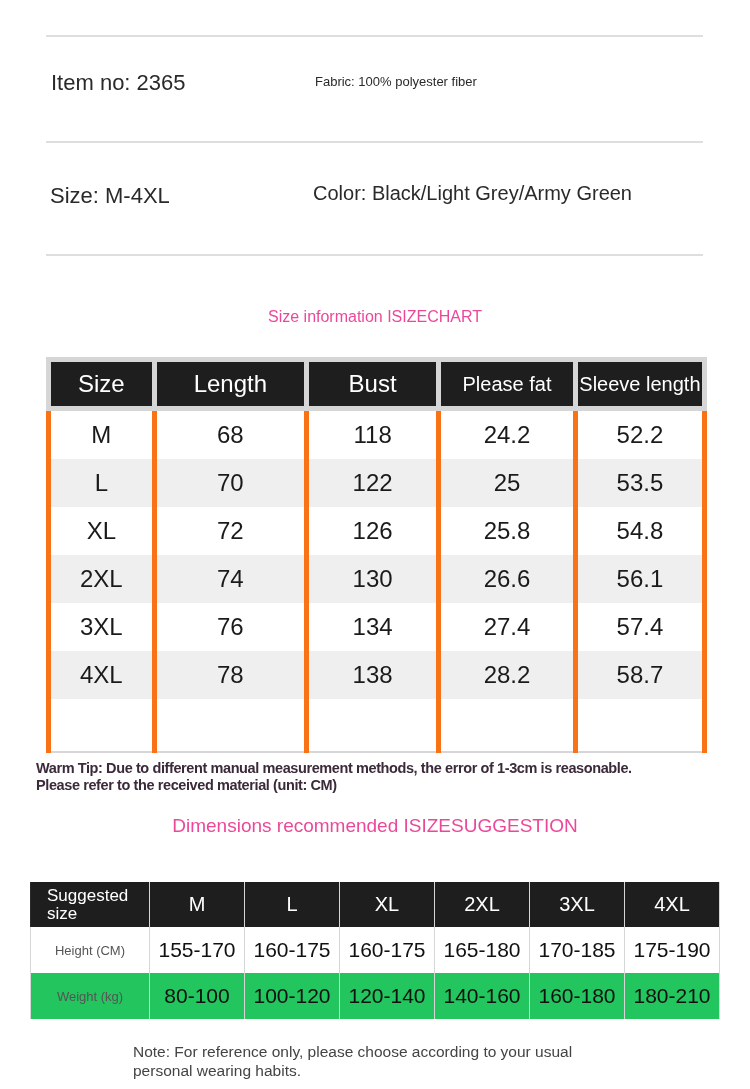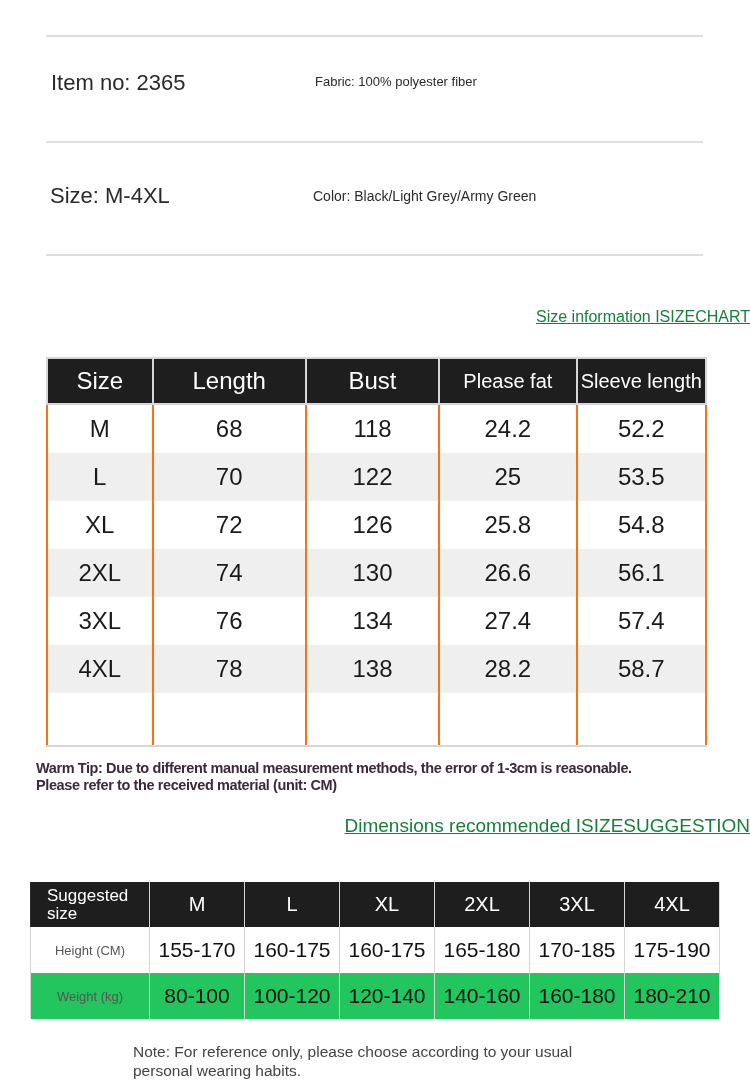--- a/index.html
+++ b/index.html
@@ -2,25 +2,25 @@
 <html><head>
 <meta charset="utf-8">
 <style>
   html, body { margin: 0; padding: 0; }
   body {
     width: 750px; height: 1089px; background: #ffffff; position: relative; overflow: hidden;
     font-family: "Liberation Sans", "DejaVu Sans", sans-serif; color: #222;
   }
   .hr { position: absolute; left: 46px; width: 657px; height: 2px; background: #dedede; }
   .info { position: absolute; color: #2a2a2a; }
-  .title-center { position: absolute; left: 0; width: 750px; text-align: right; color: #15803d; text-decoration: underline; }
+  .title-center { position: absolute; left: 0; width: 750px; text-align: center; color: #ec4899; }
 
   table { border-collapse: collapse; position: absolute; }
   #size-table { left: 46px; top: 357px; width: 661px; }
-  #size-table td, #size-table th { border: 2px solid #f97316; text-align: center; padding: 0; }
+  #size-table td, #size-table th { border: 5px solid #f97316; text-align: center; padding: 0; }
   #size-table th { background: #1e1e1e; color: #fff; font-weight: normal; height: 44px; font-size: 24px; border-color: #d6d6d6; }
   #size-table th.two { font-size: 20px; line-height: 21px; }
   #size-table td { height: 48px; font-size: 24px; color: #1a1a1a; border-top: none; border-bottom: none; }
   #size-table tr.alt td { background: #efefef; }
   #size-table tr.blank td { height: 52px; border-bottom: 2px solid #d6d6d6; }
 
   .tip { position: absolute; left: 36px; top: 760px; width: 640px; font-weight: bold; color: #3a2a3a; font-size: 14.5px; line-height: 17px; letter-spacing: -0.4px; }
 
   #sugg-table { left: 30px; top: 882px; width: 690px; }
   #sugg-table th, #sugg-table td { border: 1px solid #d6d6d6; border-top: none; border-bottom: none; text-align: center; padding: 0; }
@@ -33,21 +33,21 @@
   .note { position: absolute; left: 133px; top: 1042px; width: 470px; font-size: 15.5px; line-height: 19px; color: #444; }
 </style>
 </head>
 <body>
 
 <div class="hr" style="top:35px;"></div>
 <div class="info" style="left:51px; top:70px; font-size:22px;">Item no: 2365</div>
 <div class="info" style="left:315px; top:74px; font-size:13px;">Fabric: 100% polyester fiber</div>
 <div class="hr" style="top:141px;"></div>
 <div class="info" style="left:50px; top:183px; font-size:22px;">Size: M-4XL</div>
-<div class="info" style="left:313px; top:188px; font-size:14px;">Color: Black/Light Grey/Army Green</div>
+<div class="info" style="left:313px; top:182px; font-size:20px;">Color: Black/Light Grey/Army Green</div>
 <div class="hr" style="top:254px;"></div>
 
 <div class="title-center" style="top:308px; font-size:16px;">Size information ISIZECHART</div>
 
 <table id="size-table">
   <tbody>
       <tr>
     <th style="width:104px;">Size</th>
     <th style="width:152px;">Length</th>
     <th style="width:132px;">Bust</th>

